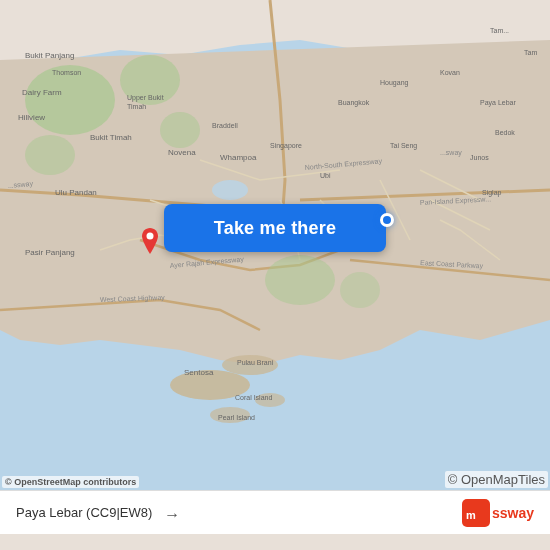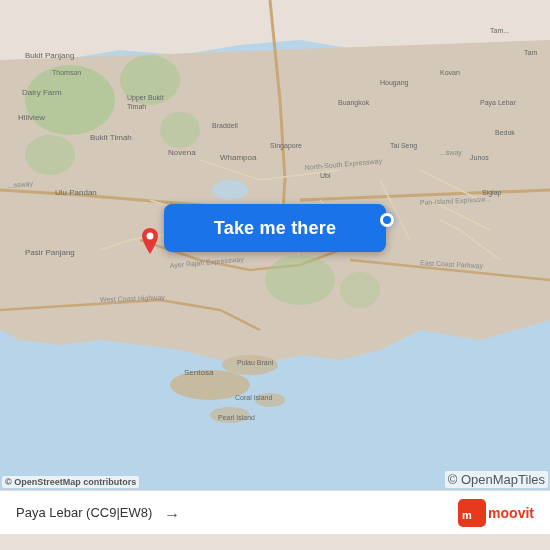--- a/index.html
+++ b/index.html
@@ -251,15 +251,15 @@
 </div>
 
 <div class="bottom-bar">
   <span class="station-from">Paya Lebar (CC9|EW8)</span>
   <span class="arrow-icon">→</span>
   <div class="moovit-logo">
     <svg width="28" height="28" viewBox="0 0 28 28" xmlns="http://www.w3.org/2000/svg">
       <rect width="28" height="28" rx="5" fill="#e8391d"></rect>
       <text x="4" y="20" font-size="11" fill="white" font-weight="bold">m</text>
     </svg>
-    <span class="moovit-text">moovit</span>
+    <span class="moovit-text">ssway</span>
   </div>
 </div>
 
 </body></html>

